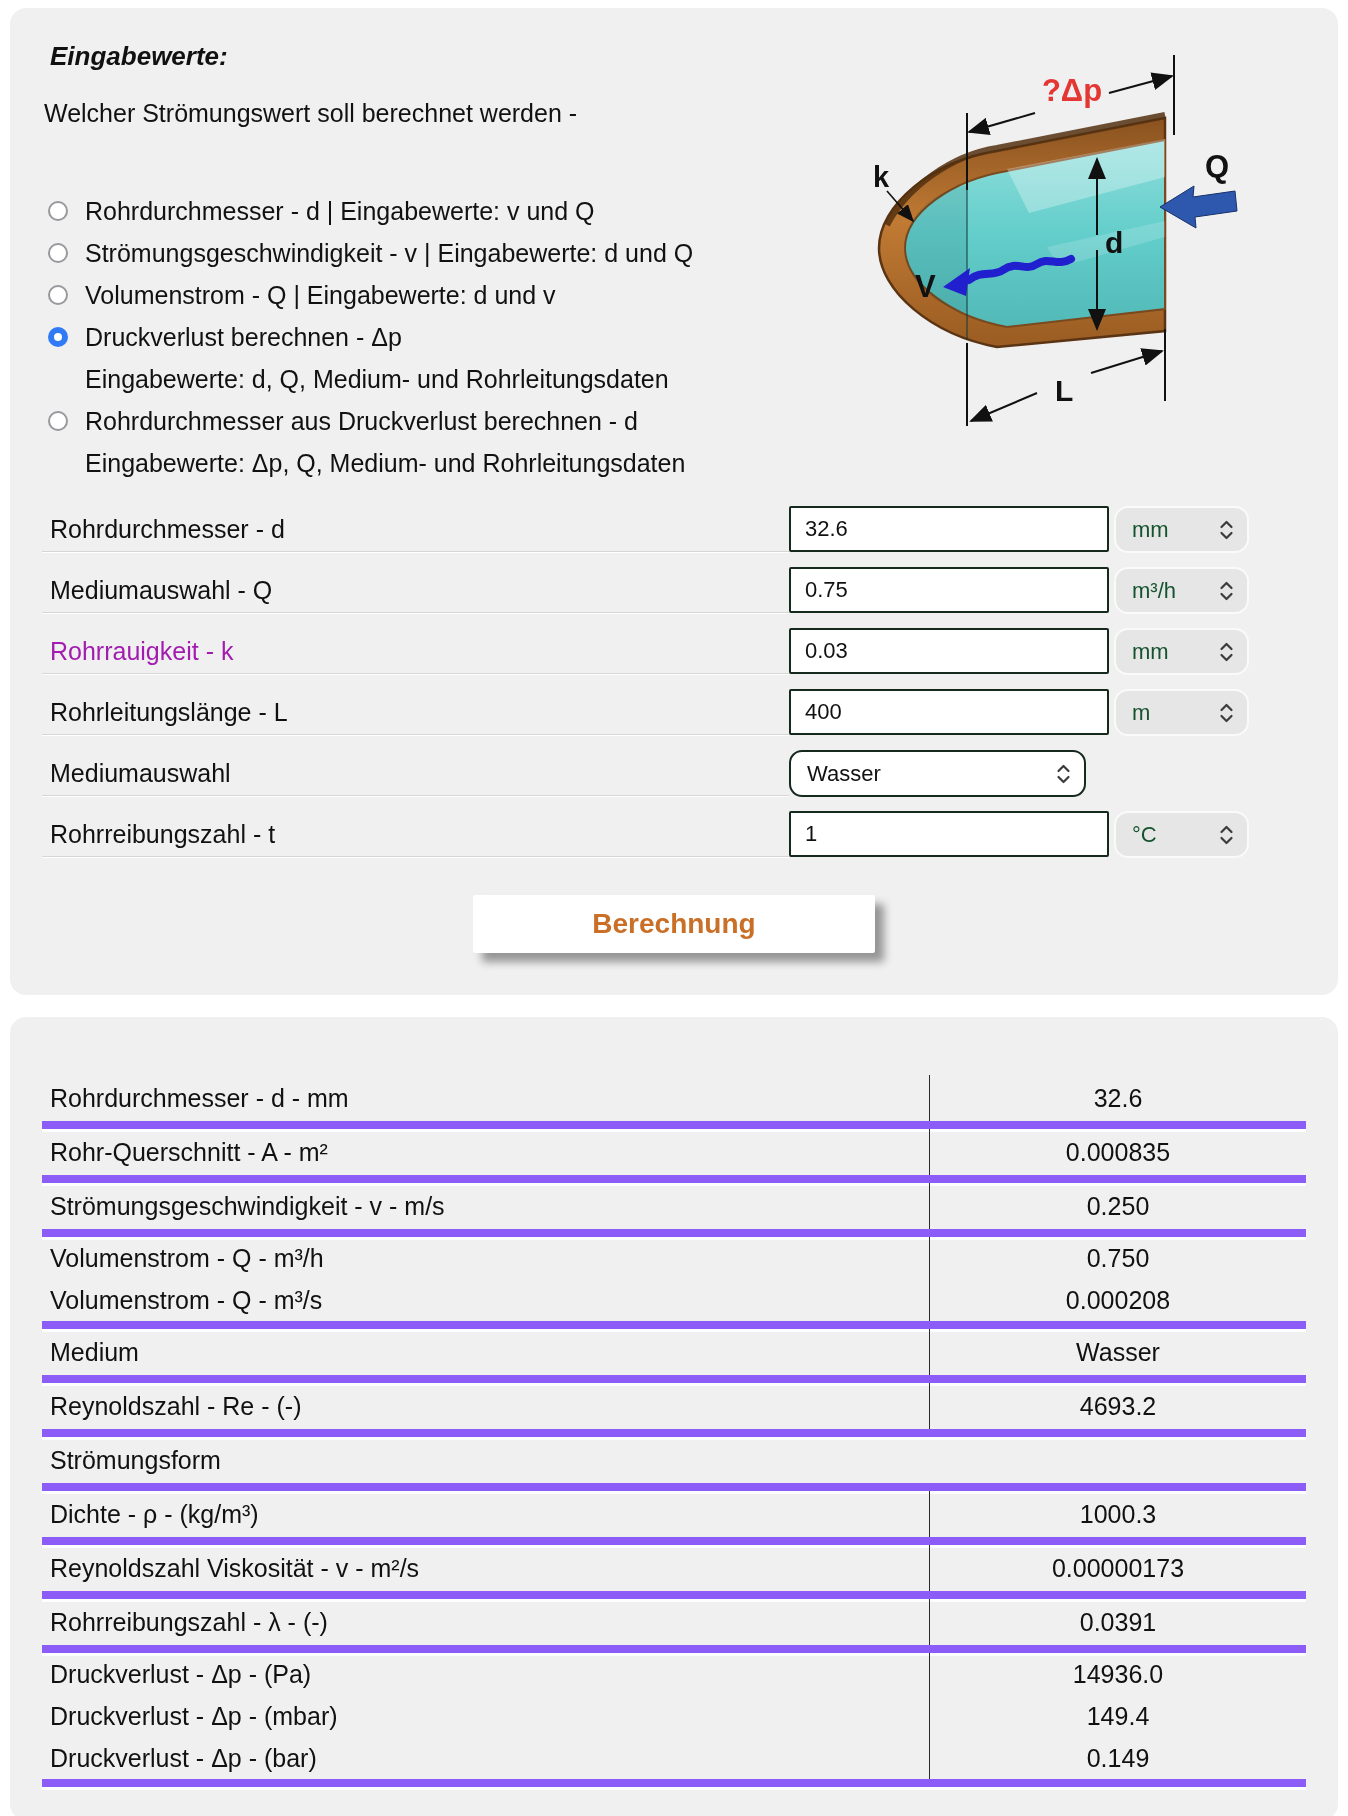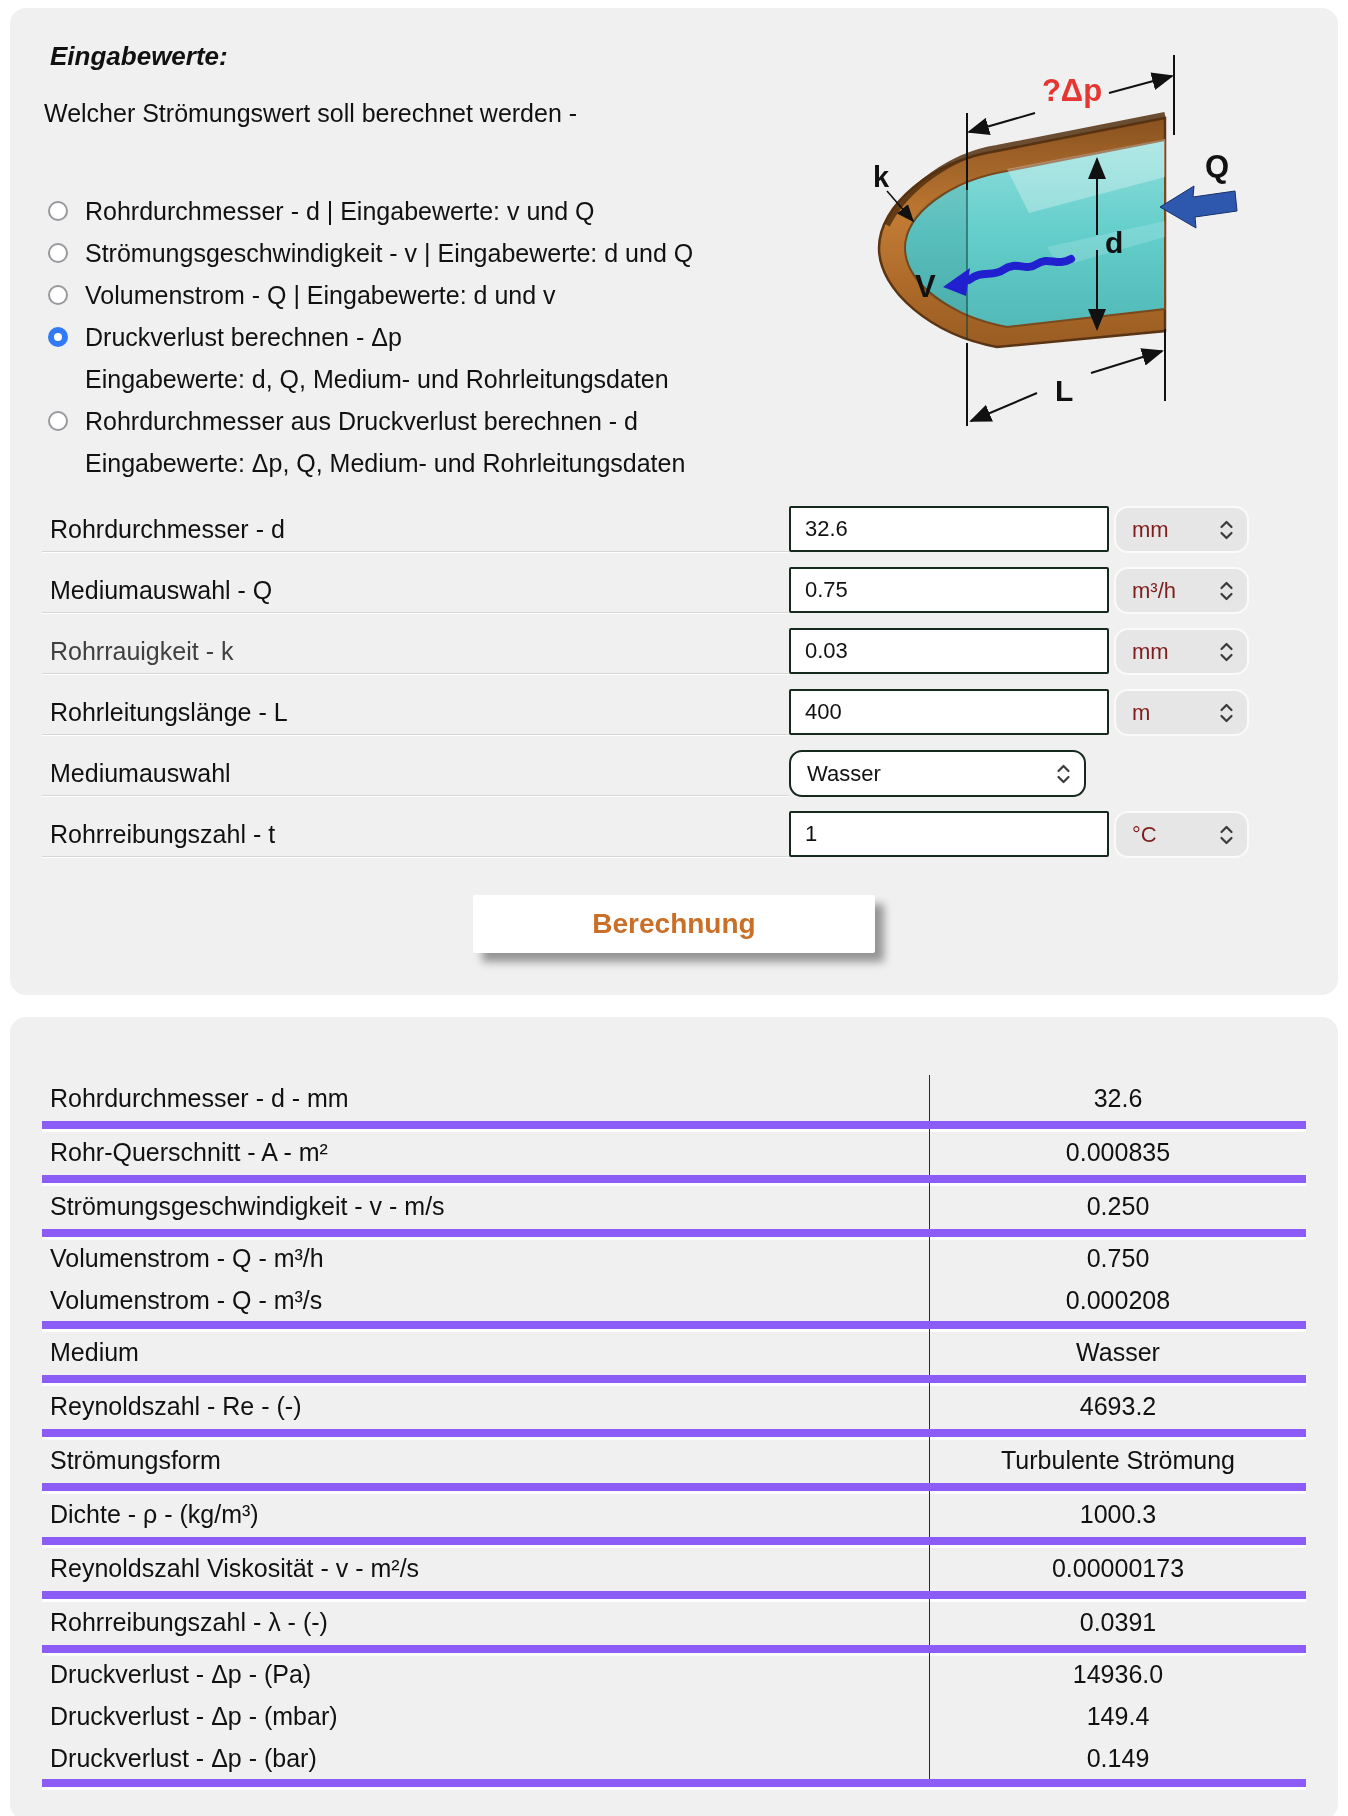--- a/index.html
+++ b/index.html
@@ -17,25 +17,25 @@
   .radio.checked{background:#307af6;border:none;position:relative;}
   .radio.checked::after{content:"";position:absolute;left:6px;top:6px;width:8px;height:8px;border-radius:50%;background:#fff;}
   .radio-label{font-size:25px;margin-left:17px;white-space:nowrap;text-align:center;}
   .radio-sub{font-size:25px;margin-left:43px;white-space:nowrap;}
 
   
   .form{margin-top:22px;}
   .form-row{display:flex;align-items:stretch;height:46px;margin-bottom:15px;}
   .form-label{flex:0 0 747px;box-sizing:border-box;display:flex;align-items:flex-end;padding:0 0 7px 8px;font-size:25px;
     border-bottom:1px solid #d6d6d6;box-shadow:0 1px 0 #ffffff;}
-  .form-label.link{color:#404040;}
+  .form-label.link{color:#a21caf;}
   .tinput{flex:0 0 297px;box-sizing:border-box;height:46px;border:2px solid #16291d;border-radius:2px;background:#fff;
     font-family:inherit;font-size:22px;padding:0 14px;color:#111;outline:none;}
   .unit-pill{flex:0 0 135px;box-sizing:border-box;margin-left:5px;height:47px;background:#e6e6e6;border:2px solid #fafafa;
-    border-radius:14px;display:flex;align-items:center;justify-content:space-between;padding:0 12px 0 16px;font-size:22px;color:#7f1d1d;}
+    border-radius:14px;display:flex;align-items:center;justify-content:space-between;padding:0 12px 0 16px;font-size:22px;color:#14532d;}
   .select-box{flex:0 0 297px;box-sizing:border-box;height:47px;border:2px solid #16291d;border-radius:13px;background:#fff;
     display:flex;align-items:center;justify-content:space-between;padding:0 12px 0 16px;font-size:22px;}
   .chev{width:17px;height:22px;flex:0 0 auto;}
   .chev path{stroke:#3c3c3c;stroke-width:2.2;fill:none;stroke-linecap:round;stroke-linejoin:round;}
 
   
   .btn-wrap{margin-top:38px;display:flex;justify-content:center;}
   .calc-btn{width:402px;height:58px;background:#ffffff;border:none;border-radius:2px;
     box-shadow:9px 9px 9px rgba(0,0,0,0.38);color:#ca6f27;font-family:inherit;font-size:28px;font-weight:bold;cursor:pointer;}
 
@@ -266,21 +266,20 @@
     <div class="rgroup">
       <div class="rrow">
         <div class="rlabel">Reynoldszahl - Re - (-)</div>
         <div class="rvalue">4693.2</div>
       </div>
     </div>
 
     <div class="rgroup">
       <div class="rrow">
         <div class="rlabel">Strömungsform</div>
-        <div class="rvalue">Turbulente Strömung</div>
       </div>
     </div>
 
     <div class="rgroup">
       <div class="rrow">
         <div class="rlabel">Dichte - ρ - (kg/m³)</div>
         <div class="rvalue">1000.3</div>
       </div>
     </div>
 

